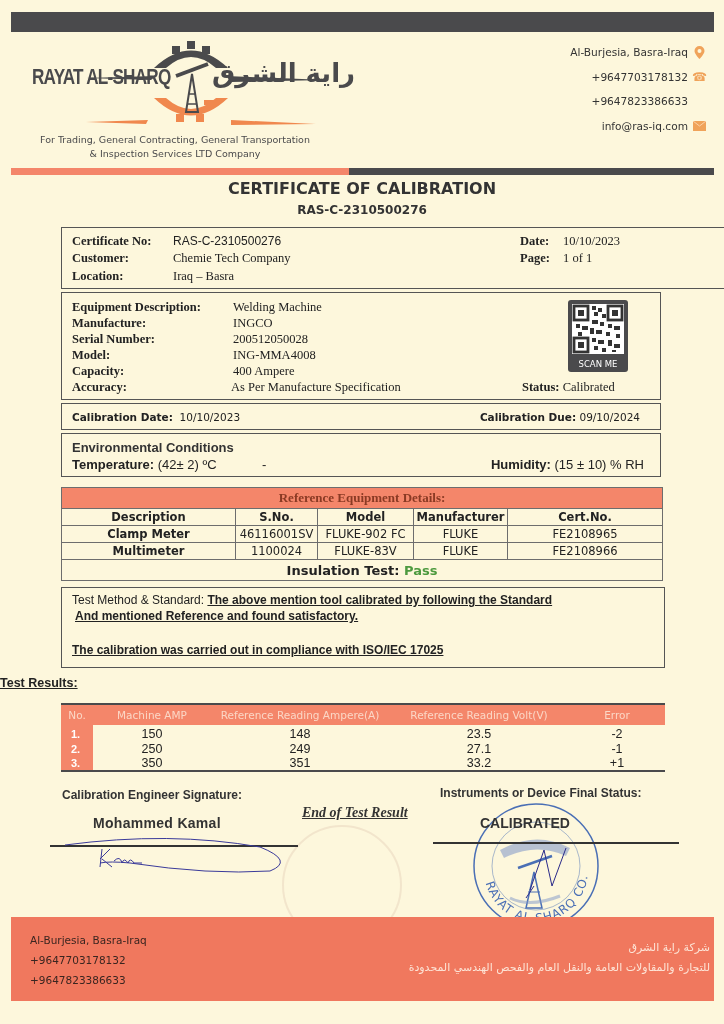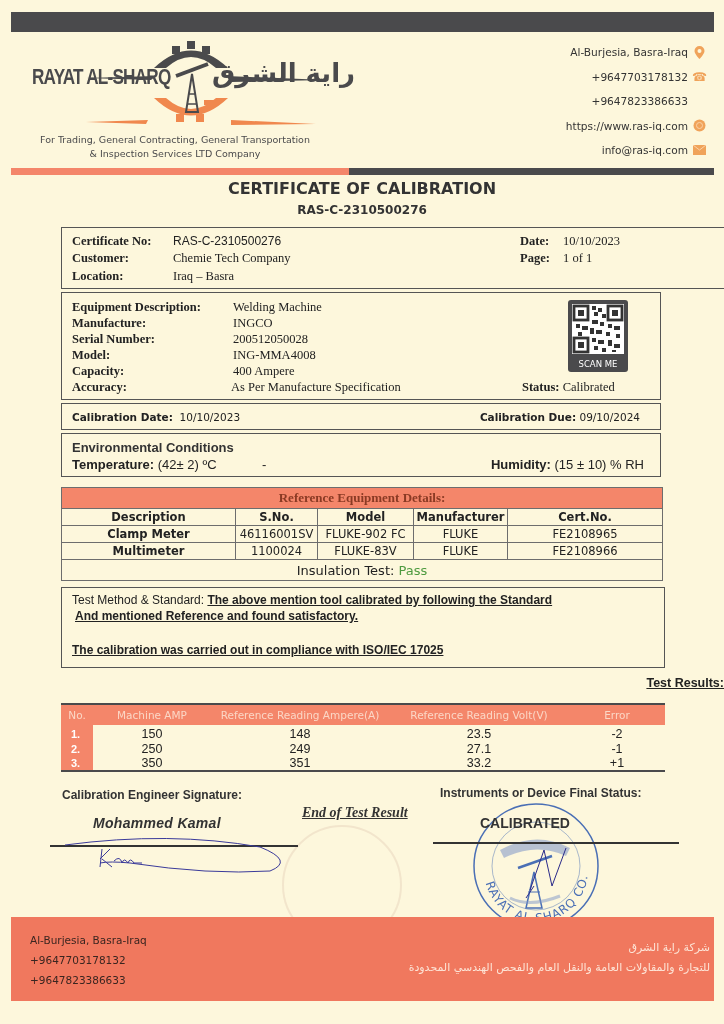--- a/index.html
+++ b/index.html
@@ -41,36 +41,36 @@
 
   .box3 { left: 61px; top: 403px; width: 600px; height: 27px; font-family: "DejaVu Sans", sans-serif; font-size: 10.5px; }
 
   .box4 { left: 61px; top: 433px; width: 600px; height: 44px; font-size: 13px; }
 
   .ref-table { left: 61px; top: 487px; width: 602px; border-collapse: collapse; }
   .ref-table td, .ref-table th { border: 1px solid #6d6d6d; text-align: center; font-family: "DejaVu Sans", sans-serif; font-size: 11.5px; height: 17px; padding: 0; margin-top: 8px; }
   .ref-table .rt-title { background: #f4866a; font-family: "Liberation Serif", serif; font-weight: bold; color: #8a3a24; font-size: 13px; height: 21px; }
   .ref-table .hdr td { font-weight: bold; }
   .ref-table .row td:first-child { font-weight: bold; }
-  .ref-table .ins td { font-weight: normal; font-size: 13px; height: 21px; }
+  .ref-table .ins td { font-weight: bold; font-size: 13px; height: 21px; }
   .pass { color: #4d9a3f; }
 
   .box5 { left: 61px; top: 587px; width: 604px; height: 81px; font-size: 12px; }
   .u { text-decoration: underline; font-weight: bold; }
 
-  .results-title { left: 0; top: 676px; width: 724px; text-align: right; font-size: 12.5px; font-weight: bold; text-decoration: underline; }
+  .results-title { left: 0; top: 676px; width: 724px; text-align: left; font-size: 12.5px; font-weight: bold; text-decoration: underline; }
 
   .res-table { left: 61px; top: 703px; width: 604px; border-collapse: collapse; border-top: 2.5px solid #4a4a4c; border-bottom: 2.5px solid #4a4a4c; padding-left: 44px; }
   .res-table th { background: #f4866a; color: #fbd7c6; font-weight: normal; font-family: "DejaVu Sans", sans-serif; font-size: 10.5px; height: 21px; text-align: center; }
   .res-table td { font-size: 12.5px; height: 15px; text-align: center; padding: 0; }
   .res-table td.no { background: #f4866a; color: #fff; width: 32px; text-align: left; padding-left: 10px; font-weight: bold; font-size: 11px; }
   .res-table tr.first td { padding-top: 2px; }
 
   .sig-label { left: 62px; top: 788px; font-size: 12px; font-weight: bold; color: #333; }
-  .sig-name { left: 93px; top: 815px; font-size: 14px; font-weight: 900; color: #333; letter-spacing: 0.3px; font-style: italic; }
+  .sig-name { left: 93px; top: 815px; font-size: 14px; font-weight: 900; color: #333; letter-spacing: 0.3px; }
   .sig-line { left: 50px; top: 845px; width: 248px; height: 2px; background: #333; }
   .end-text { left: 302px; top: 805px; font-family: "Liberation Serif", serif; font-style: italic; font-weight: bold; font-size: 14px; text-decoration: underline; color: #333; }
   .final-label { left: 440px; top: 786px; font-size: 12px; font-weight: bold; color: #333; }
   .final-val { left: 480px; top: 815px; font-size: 14px; font-weight: 900; color: #333; }
   .final-line { left: 433px; top: 842px; width: 246px; height: 2px; background: #333; }
   .stamp { left: 470px; top: 800px; width: 132px; height: 132px; }
   .signature { left: 60px; top: 833px; width: 230px; height: 45px; }
 
   .footer { left: 11px; top: 917px; width: 703px; height: 84px; background: #f0785e; }
   .footer-left { left: 30px; top: 930px; font-family: "DejaVu Sans", sans-serif; font-size: 10.5px; color: #3a2520; line-height: 20px; }
@@ -122,29 +122,20 @@
         </svg>
     </span>
   </div>
   <div class="contact-row">
     <span>+9647703178132</span>
     <span class="contact-icon">☎</span>
   </div>
   <div class="contact-row">
     <span>+9647823386633</span>
     <span class="contact-icon blank">.</span>
-  </div>
-  <div class="contact-row">
-    <span>https://www.ras-iq.com</span>
-    <span class="contact-icon">
-      <svg width="13" height="13" viewBox="0 0 13 13">
-          <circle cx="6.5" cy="6.5" r="6" fill="#f0a35a"></circle>
-          <circle cx="6.5" cy="6.5" r="3" fill="none" stroke="#fbd2a8" stroke-width="1"></circle>
-        </svg>
-    </span>
   </div>
   <div class="contact-row">
     <span>info@ras-iq.com</span>
     <span class="contact-icon">
       <svg width="13" height="10" viewBox="0 0 13 10">
           <rect width="13" height="10" fill="#f0a35a"></rect>
           <path d="M0 0 L6.5 5 L13 0" stroke="#fbd2a8" fill="none"></path>
         </svg>
     </span>
   </div>

